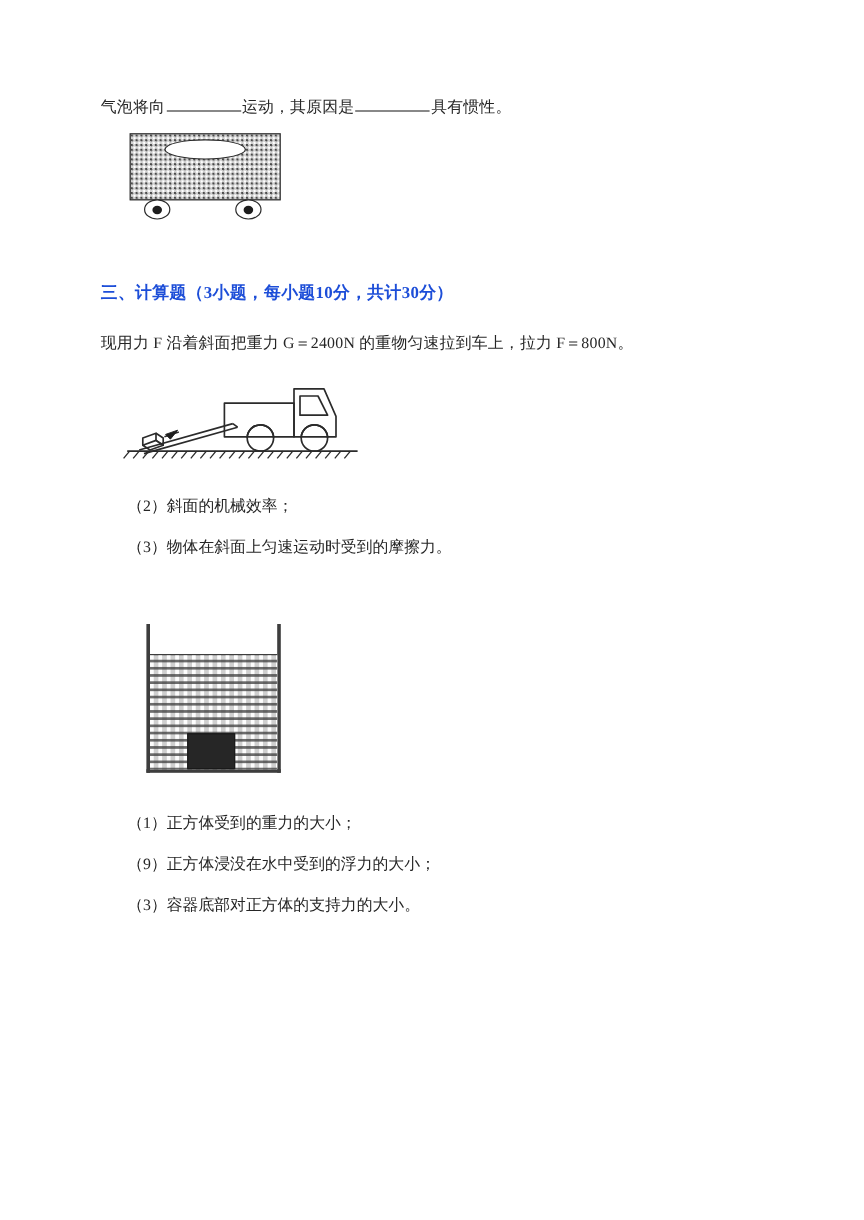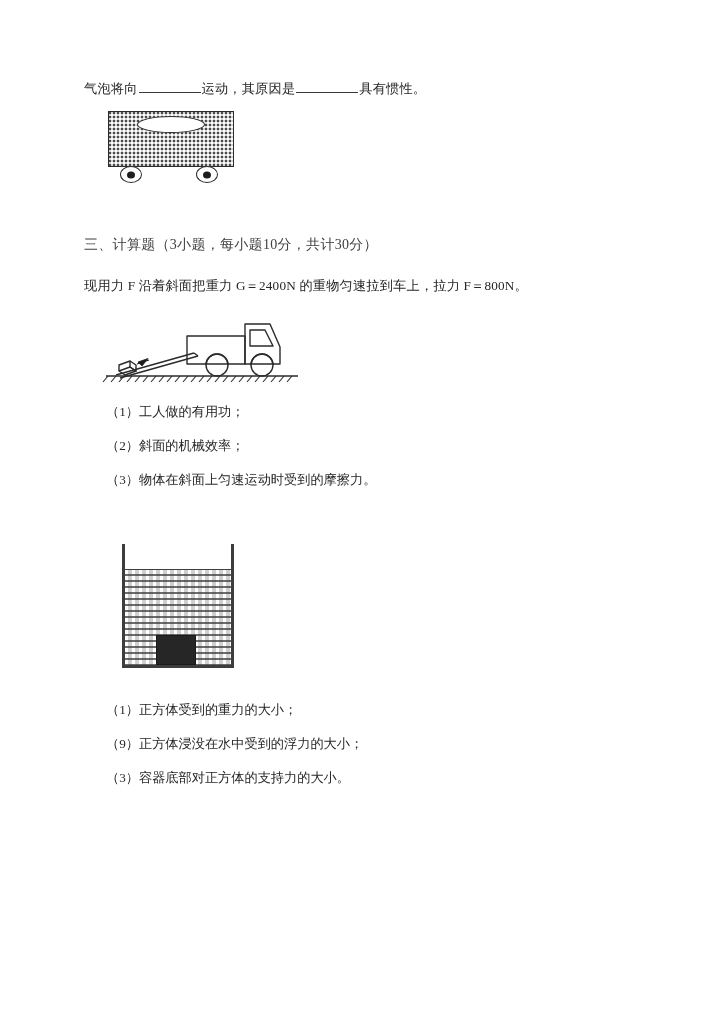--- a/index.html
+++ b/index.html
@@ -44,23 +44,23 @@
     border-bottom: 1px solid #3a3a3a;
     vertical-align: baseline;
     height: 0.95em;
     margin: 0 1px;
   }
   .blank.w-long { width: 62px; }
   .blank.w-med  { width: 58px; }
 
   .section-head {
     font-size: 14px;
-    font-weight: normal;
+    font-weight: bold;
     line-height: 24px;
-    color: #404040;
+    color: #1d4ed8;
     letter-spacing: 0.3px;
     margin: 0;
   }
 
   .sub-q {
     font-size: 13.2px;
     line-height: 24px;
     color: #262626;
     margin: 0;
     padding-left: 22px;
@@ -286,21 +286,20 @@
 
             <path d="M 104 51 A 11 11 0 0 1 126 51"></path>
             <path d="M 149 51 A 11 11 0 0 1 171 51"></path>
           </g>
         </svg>
       </div>
     </div>
 
     <div class="sp-s"></div>
 
-    <p class="sub-q">（1）工人做的有用功；</p>
     <div class="sp-xs"></div>
     <p class="sub-q">（2）斜面的机械效率；</p>
     <div class="sp-xs"></div>
     <p class="sub-q">（3）物体在斜面上匀速运动时受到的摩擦力。</p>
 
     <div class="sp-m"></div>
 
 
     <div class="sp-l"></div>
 

